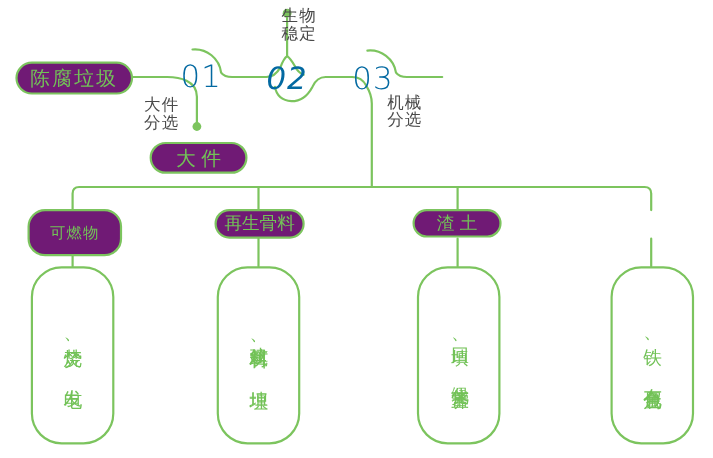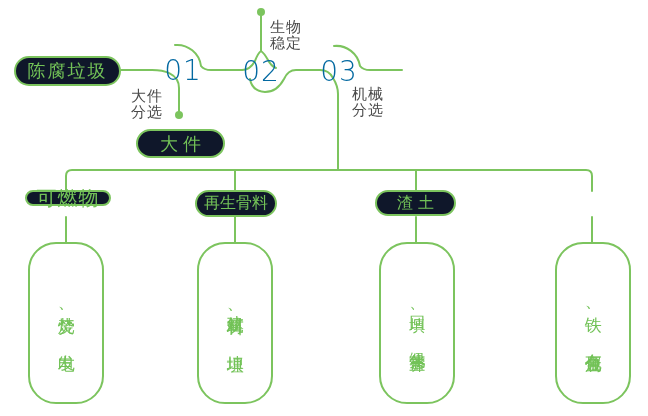--- a/index.html
+++ b/index.html
@@ -5,21 +5,21 @@
   html,body{margin:0;padding:0;background:#ffffff;}
   .canvas{
     position:relative;width:648px;height:416px;background:#ffffff;overflow:hidden;
     font-family:"Liberation Sans","DejaVu Sans",sans-serif;
   }
   .lines{position:absolute;left:0;top:0;width:648px;height:416px;}
   .pill{
     position:absolute;box-sizing:border-box;
     border:2px solid #7cc45e;border-radius:16px;
     color:#72c257;display:flex;align-items:center;justify-content:center;
-    background:#0f172a;white-space:nowrap;
+    background:#701a75;white-space:nowrap;
   }
   .num{
     position:absolute;transform:translate(-50%,-50%);
     font-size:28px;font-weight:300;color:#0369a1;letter-spacing:1px;
     font-family:"DejaVu Sans","Liberation Sans",sans-serif;
   }
   .plabel{
     position:absolute;color:#4a4a4a;font-size:15px;line-height:16px;
     font-weight:500;letter-spacing:1px;
   }
@@ -62,39 +62,39 @@
 
     <path d="M66 217 V242"></path>
     <path d="M235 217 V242"></path>
     <path d="M416 217 V242"></path>
     <path d="M592 217 V242"></path>
   </svg>
 
   <div class="pill" style="left:14px;top:56px;width:107px;height:30px;font-size:18px;letter-spacing:2px;">陈腐垃圾</div>
 
   <div class="num" style="left:183px;top:70px;">01</div>
-  <div class="num" style="left:261px;top:71px;">02</div>
+  <div class="num" style="left:261px;top:71px;font-style:italic;">02</div>
   <div class="num" style="left:339px;top:71px;">03</div>
 
   <div class="plabel" style="left:131px;top:88px;">
     <div>大件</div>
     <div>分选</div>
   </div>
-  <div class="plabel" style="left:270px;top:7px;margin-top:12px;">
+  <div class="plabel" style="left:256px;top:7px;">
     <div>生物</div>
     <div>稳定</div>
   </div>
   <div class="plabel" style="left:352px;top:86px;text-align:right;">
     <div>机械</div>
     <div>分选</div>
   </div>
 
   <div class="pill" style="left:136px;top:129px;width:89px;height:29px;font-size:18px;letter-spacing:5px;padding-left:5px;">大件</div>
 
-  <div class="pill" style="left:25px;top:190px;width:86px;height:16px;font-size:20px;letter-spacing:1px;">可燃物</div>
+  <div class="pill" style="left:25px;top:190px;width:86px;height:43px;font-size:14px;letter-spacing:1px;">可燃物</div>
   <div class="pill" style="left:375px;top:190px;width:81px;height:26px;font-size:16px;letter-spacing:5px;padding-left:5px;">渣土</div>
   <div class="pill" style="left:195px;top:190px;width:82px;height:27px;font-size:16px;">再生骨料</div>
 
   <div class="tallbox" style="left:28px;top:242px;">
     <div class="vtext">焚烧、　发电</div>
   </div>
   <div class="tallbox" style="left:197px;top:242px;">
     <div class="vtext">建筑材料、　填埋</div>
   </div>
   <div class="tallbox" style="left:379px;top:242px;">

